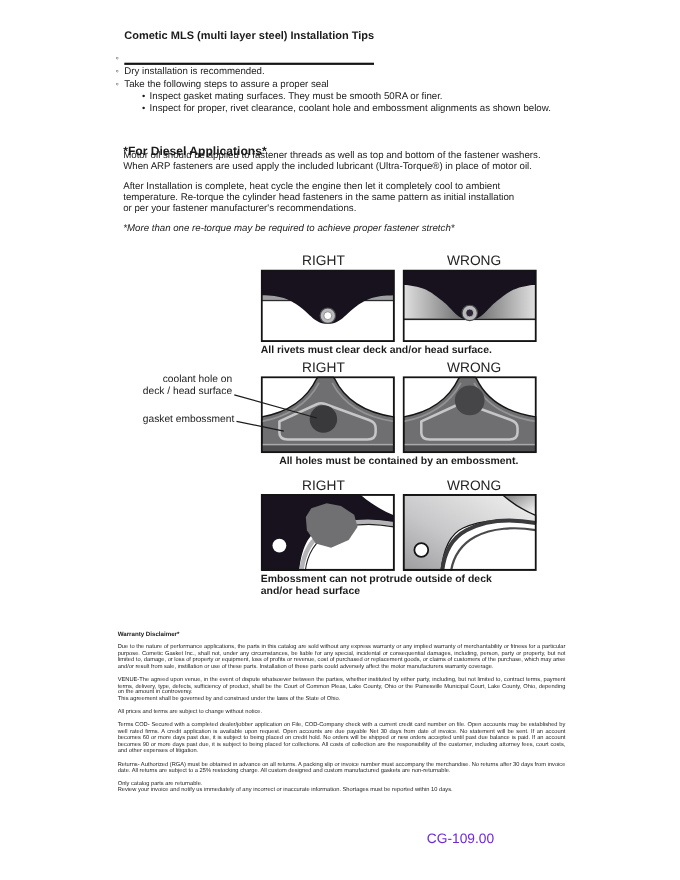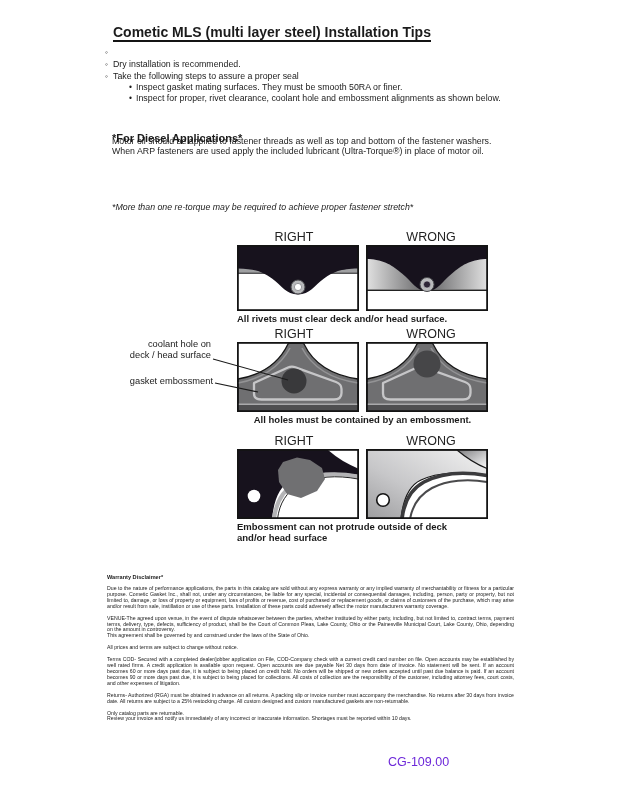--- a/index.html
+++ b/index.html
@@ -7,22 +7,22 @@
     --text:#1b1b1b;
   }
   html,body{margin:0;padding:0;background:#ffffff;}
   .page{
     position:relative;width:618px;height:800px;background:#ffffff;overflow:hidden;
     font-family:"Liberation Sans","DejaVu Sans",sans-serif;color:var(--text);
   }
   .abs{position:absolute;}
   
   .doc-title{
-    left:113px;top:26px;font-size:14px;font-weight:bold;line-height:13px;
-    border-bottom:2px solid #141414;padding-bottom:1px;white-space:nowrap;
+    left:113px;top:26px;font-size:10px;font-weight:bold;line-height:13px;
+    border-bottom:2px solid #141414;padding-bottom:18px;white-space:nowrap;
   }
   
   .tips{left:105px;top:46px;width:430px;font-size:8.8px;}
   .tip{display:flex;line-height:12px;white-space:pre-line;}
   .tip.lvl2{margin-left:24px;line-height:11px;}
   .tip .marker{width:8px;flex:0 0 8px;font-size:8.5px;}
   .tip.lvl2 .marker{width:7px;flex:0 0 7px;}
   
   .diesel-heading{left:112px;top:132px;font-size:11px;font-weight:bold;white-space:nowrap;}
   .body-para{left:112px;top:0;width:430px;font-size:8.8px;line-height:10px;white-space:pre-line;}
@@ -77,20 +77,23 @@
     </div>
     <div class="tip lvl2">
       <span class="marker">•</span>
       <span class="tip-text">Inspect for proper, rivet clearance, coolant hole and embossment alignments as shown below.</span>
     </div>
   </div>
 
   <div class="abs diesel-heading">*For Diesel Applications*</div>
   <div class="abs body-para" id="para1">Motor oil should be applied to fastener threads as well as top and bottom of the fastener washers.
 When ARP fasteners are used apply the included lubricant (Ultra-Torque®) in place of motor oil.</div>
+  <div class="abs body-para" id="para2">After Installation is complete, heat cycle the engine then let it completely cool to ambient
+temperature. Re-torque the cylinder head fasteners in the same pattern as initial installation
+or per your fastener manufacturer's recommendations.</div>
   <div class="abs body-para" id="retorque-note">*More than one re-torque may be required to achieve proper fastener stretch*</div>
 
   <div class="fig-row" id="fig-row-1">
     <div class="fig-labels">
       <span class="fig-label">RIGHT</span>
       <span class="fig-label">WRONG</span>
     </div>
     <div class="fig-panels">
       <svg width="122" height="66" viewBox="0 0 122 66">
         <rect x="0" y="0" width="122" height="66" fill="#ffffff"></rect>

